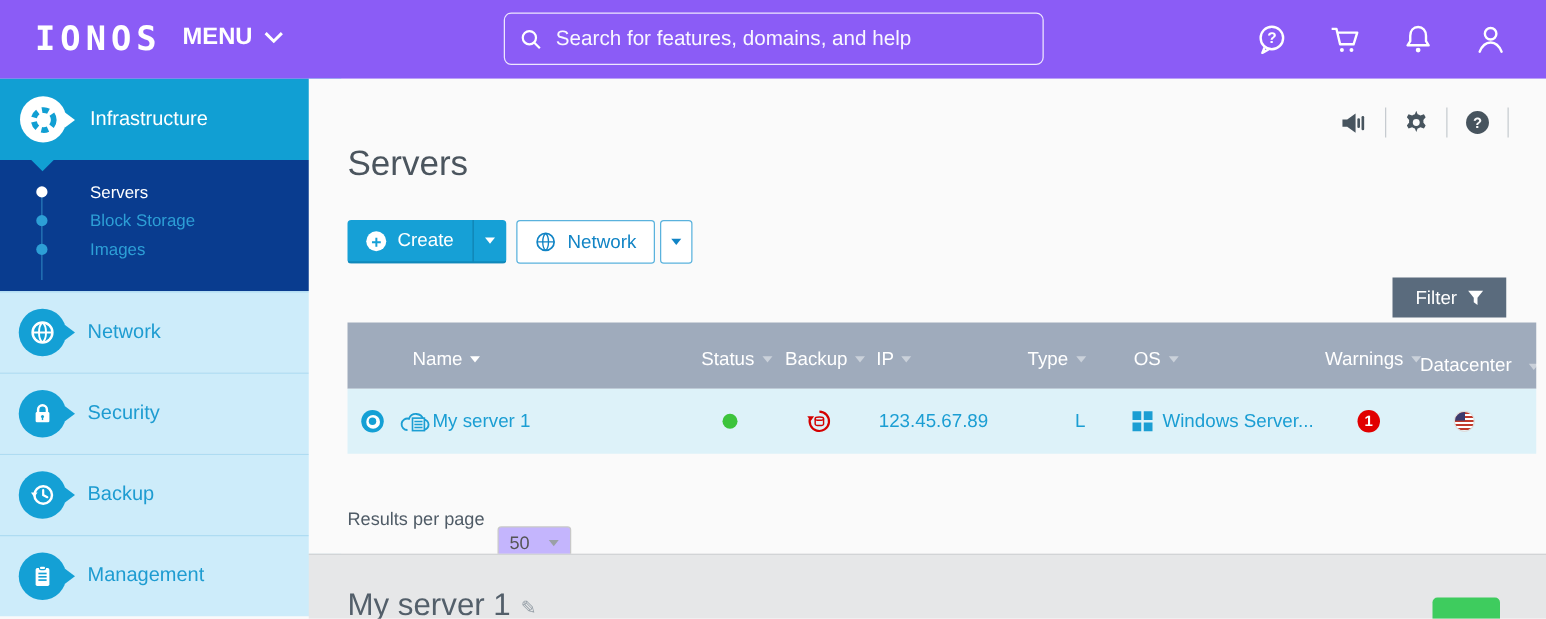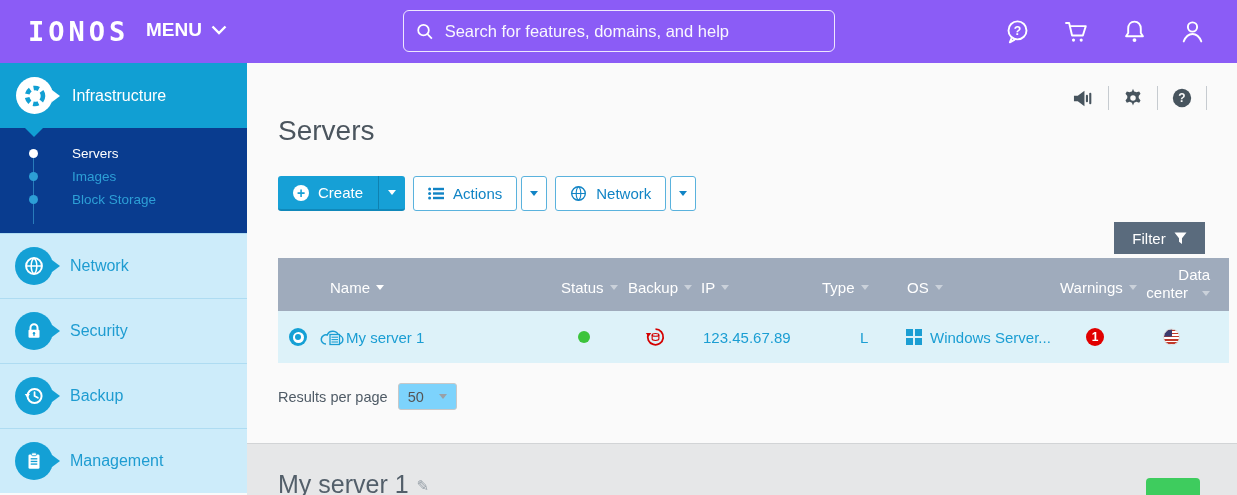--- a/index.html
+++ b/index.html
@@ -53,39 +53,39 @@
   .white-caret { width:26px; height:35px; background:#fff; border:1px solid #5ab2dd; border-radius:3px; display:flex; align-items:center; justify-content:center; cursor:pointer; }
   .iso-wrap { margin-left:8px; border:6px solid #2cc314; padding:7px 9px; }
   .plus-disc { width:16px; height:16px; border-radius:50%; background:#fff; color:#16a0d6; font-size:14px; font-weight:700; display:flex; align-items:center; justify-content:center; line-height:1; }
 
   .filter-btn { position:absolute; top:159px; right:32px; width:91px; height:32px; background:#5a6b7d; color:#fff; font-size:15px; display:flex; align-items:center; justify-content:center; gap:8px; cursor:pointer; }
 
   .table-header { position:absolute; left:31px; top:195px; width:951px; height:53px; background:#9fabbc; }
   .th { position:absolute; bottom:15px; display:flex; align-items:center; gap:6px; color:#fff; font-size:15px; cursor:pointer; }
   .sort { width:0; height:0; border-left:4px solid transparent; border-right:4px solid transparent; border-top:5px solid #fff; }
   .sort.dim { opacity:.45; }
-  .th-dc { position:absolute; bottom:9px; left:858px; width:74px; display:flex; flex-direction:column; align-items:flex-end; color:#fff; font-size:15px; line-height:18px; cursor:pointer; }
+  .th-dc { position:absolute; bottom:9px; left:858px; width:74px; display:flex; flex-direction:row; align-items:flex-end; color:#fff; font-size:15px; line-height:18px; cursor:pointer; }
   .th-dc .l2 { display:flex; align-items:center; gap:14px; }
 
   .table-row { position:absolute; left:31px; top:248px; width:951px; height:52px; background:#ddf2f9; }
   .cell { position:absolute; top:50%; transform:translateY(-50%); }
   .radio { left:11px; width:18px; height:18px; border-radius:50%; background:#14a0d5; display:flex; align-items:center; justify-content:center; cursor:pointer; }
   .radio .ring { width:11px; height:11px; border-radius:50%; background:#fff; display:flex; align-items:center; justify-content:center; }
   .radio .dot { width:6px; height:6px; border-radius:50%; background:#14a0d5; }
   .link { color:#1b9ed3; font-size:15px; cursor:pointer; }
   .status-dot { left:300px; width:12px; height:12px; border-radius:50%; background:#3cc43c; }
   .badge { left:808px; width:18px; height:18px; border-radius:50%; background:#e10000; color:#fff; font-size:12px; font-weight:700; display:flex; align-items:center; justify-content:center; }
   .flag { left:885px; width:17px; height:17px; border-radius:50%; overflow:hidden; position:absolute; background:repeating-linear-gradient(180deg,#c0392b 0 1.6px,#fff 1.6px 3.2px); border:0.5px solid #ddd; }
   .flag .canton { position:absolute; left:0; top:0; width:52%; height:45%; background:#3c3b6e; }
   .winlogo { left:628px; width:16px; height:16px; display:grid; grid-template-columns:7px 7px; grid-template-rows:7px 7px; gap:1.5px; }
   .winlogo span { background:#1b9ed3; }
 
   .pagination { position:absolute; left:31px; top:320px; display:flex; align-items:center; gap:10px; }
   .pagination .plabel { color:#4f5b66; font-size:14.5px; }
-  .select { width:59px; height:27px; background:#7dd3fc; border:1px solid #c8c8c8; border-radius:3px; display:flex; align-items:center; justify-content:space-between; padding:0 9px; font-size:14.5px; color:#555; cursor:pointer; }
+  .select { width:59px; height:27px; background:#c4b5fd; border:1px solid #c8c8c8; border-radius:3px; display:flex; align-items:center; justify-content:space-between; padding:0 9px; font-size:14.5px; color:#555; cursor:pointer;margin-top:38px; }
   .caret-g { width:0; height:0; border-left:4px solid transparent; border-right:4px solid transparent; border-top:5px solid #9aa0a6; }
 
   
   .detail { position:absolute; left:247px; top:443px; width:990px; height:52px; background:#e6e7e8; border-top:1px solid #d2d4d6; }
   .detail-title { position:absolute; left:31px; top:26px; font-size:25px; color:#535f6a; display:flex; align-items:flex-start; gap:8px; }
   .pencil { font-size:15px; color:#97a0a8; margin-top:7px; cursor:pointer; }
   .green-btn { position:absolute; right:37px; bottom:0; width:54px; height:17px; background:#3ecc5e; border-radius:4px 4px 0 0; cursor:pointer; }
 </style>
 </head>
 <body>
@@ -139,25 +139,25 @@
   </div>
   <div class="notch"></div>
   <div class="submenu">
     <div class="vline"></div>
     <div class="sub-item active">
         <span class="bullet"></span>
         <span>Servers</span>
       </div>
     <div class="sub-item">
         <span class="bullet"></span>
-        <span>Images</span>
+        <span>Block Storage</span>
       </div>
     <div class="sub-item">
         <span class="bullet"></span>
-        <span>Block Storage</span>
+        <span>Images</span>
       </div>
   </div>
   <div class="side-section">
     <span class="disc-cyan">
       <svg width="22" height="22" viewBox="0 0 20 20">
           <circle cx="10" cy="10" r="7.2" fill="none" stroke="#fff" stroke-width="1.8"></circle>
           <path d="M3 10 h14 M10 2.8 c3.4 2.6 3.4 11.8 0 14.4 M10 2.8 c-3.4 2.6 -3.4 11.8 0 14.4" fill="none" stroke="#fff" stroke-width="1.4"></path>
         </svg>
       <span class="tail"></span>
     </span>
@@ -225,36 +225,20 @@
 
   <div class="toolbar">
     <div class="split-cyan">
       <span class="mainpart">
         <span class="plus-disc">+</span>
         <span>Create</span>
       </span>
       <span class="caretpart">
           <span class="caret-w"></span>
         </span>
-    </div>
-    <div class="btn-pair">
-      <button class="white-btn">
-        <svg width="16" height="13" viewBox="0 0 16 13">
-            <circle cx="1.6" cy="2" r="1.5" fill="#1184c5"></circle>
-            <rect x="5" y="0.8" width="11" height="2.4" fill="#1184c5"></rect>
-            <circle cx="1.6" cy="6.5" r="1.5" fill="#1184c5"></circle>
-            <rect x="5" y="5.3" width="11" height="2.4" fill="#1184c5"></rect>
-            <circle cx="1.6" cy="11" r="1.5" fill="#1184c5"></circle>
-            <rect x="5" y="9.8" width="11" height="2.4" fill="#1184c5"></rect>
-          </svg>
-        <span>Actions</span>
-      </button>
-      <button class="white-caret">
-          <span class="caret-b"></span>
-        </button>
     </div>
     <div class="btn-pair">
       <button class="white-btn">
         <svg width="17" height="17" viewBox="0 0 20 20">
             <circle cx="10" cy="10" r="8" fill="none" stroke="#1184c5" stroke-width="1.6"></circle>
             <path d="M2 10 h16 M10 2 c3.6 3 3.6 13 0 16 M10 2 c-3.6 3 -3.6 13 0 16" fill="none" stroke="#1184c5" stroke-width="1.3"></path>
           </svg>
         <span>Network</span>
       </button>
       <button class="white-caret">

